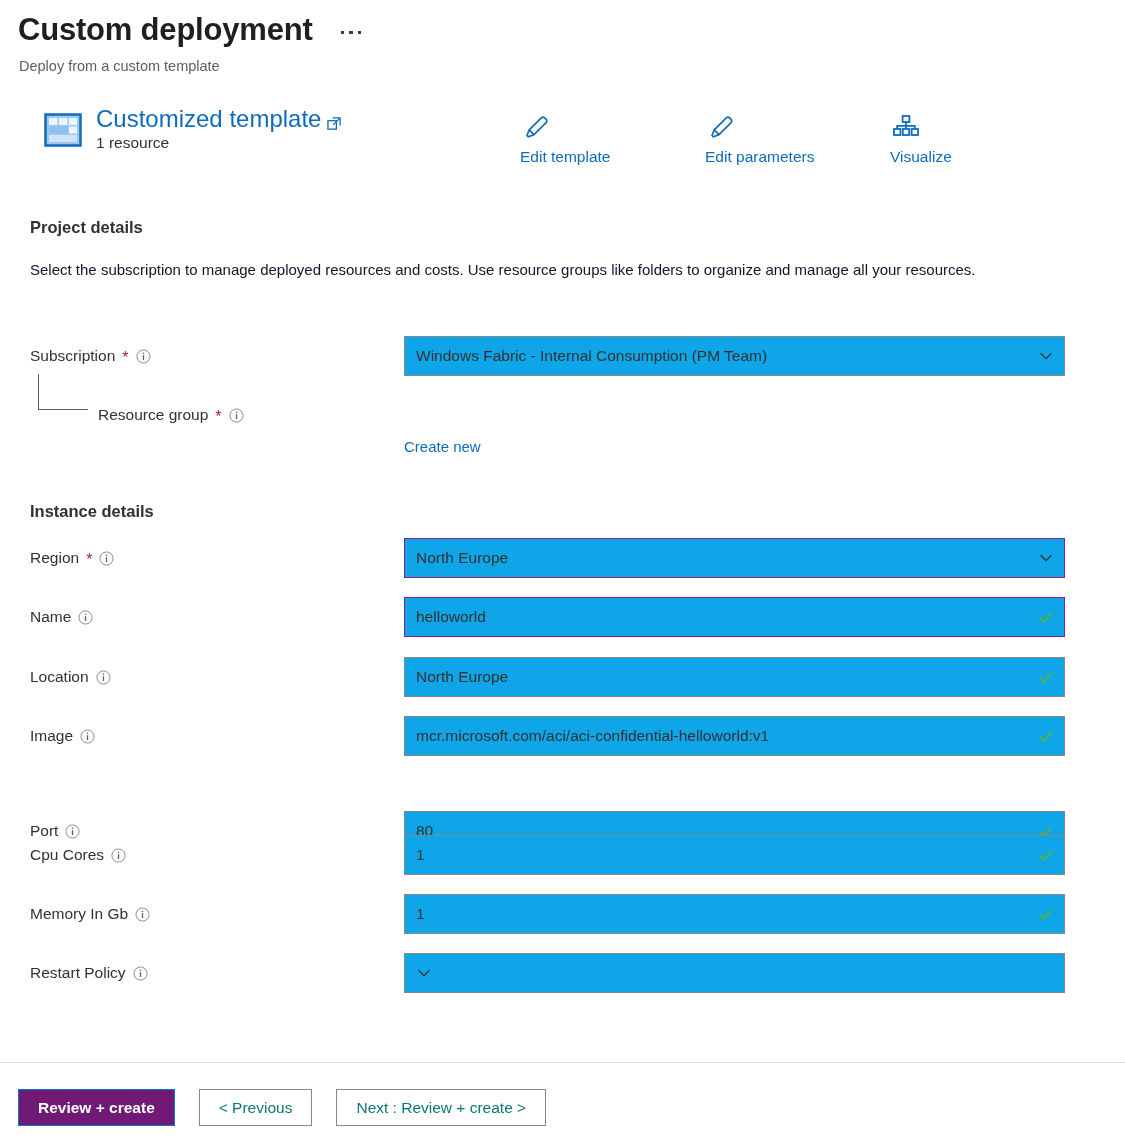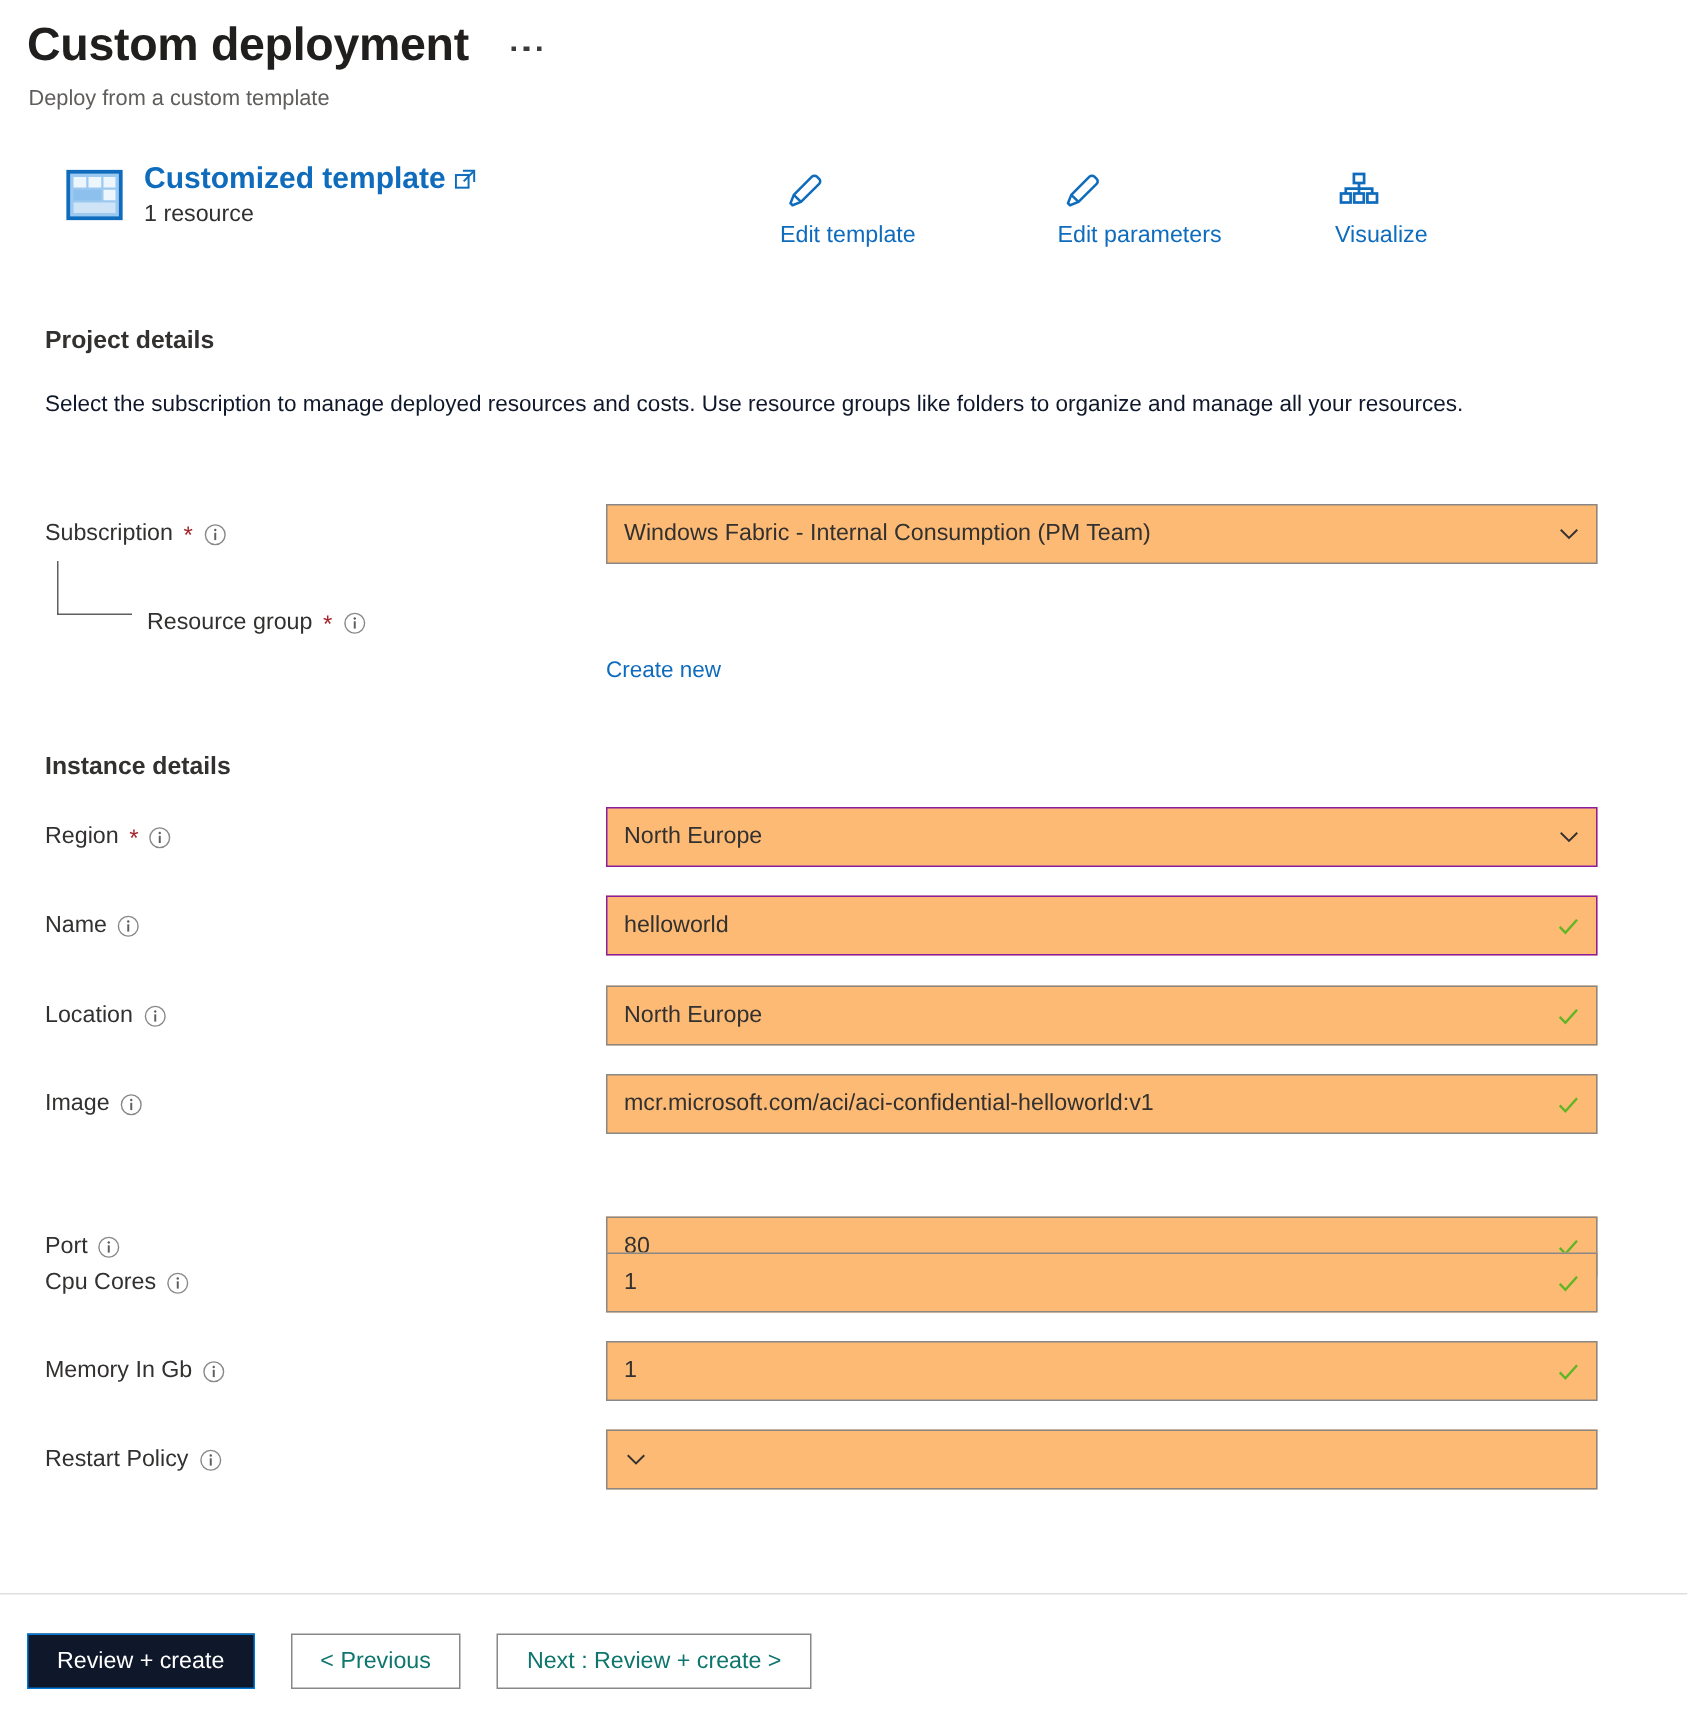--- a/index.html
+++ b/index.html
@@ -23,22 +23,22 @@
     padding: 6px 2px;
   }
   .ellipsis-btn i { width: 3.5px; height: 3.5px; background: #3b3a39; display: block; }
   .subtitle { position: absolute; left: 19px; top: 58px; font-size: 14.5px; color: #605e5c; }
 
   
   .template-bar { position: absolute; left: 0; top: 100px; width: 1125px; height: 75px; }
   .tpl-left { position: absolute; left: 44px; top: 7px; display: flex; gap: 14px; }
   .tpl-icon { width: 38px; height: 38px; margin-top: 4px; flex: 0 0 auto; }
   .tpl-text-link {
-    font-size: 20px; color: #0f6cbd; cursor: pointer; line-height: 24px;
-    display: flex; align-items: center; gap: 6px; white-space: nowrap; font-weight: bold;
+    font-size: 24px; color: #0f6cbd; cursor: pointer; line-height: 24px;
+    display: flex; align-items: flex-end; gap: 6px; white-space: nowrap;
   }
   .tpl-sub { font-size: 15.5px; color: #323130; margin-top: 3px; }
 
   .tpl-actions { position: absolute; left: 520px; top: 8px; display: flex; gap: 0; }
   .tpl-action {
     width: 185px; display: flex; flex-direction: column; align-items: flex-start;
     gap: 6px; cursor: pointer; color: #0f6cbd; font-size: 15.5px;
     padding: 4px 0;
   }
   .tpl-action svg { display: block; }
@@ -54,21 +54,21 @@
     display: flex; align-items: center; gap: 7px;
     font-size: 15.5px; color: #323130; white-space: nowrap;
   }
   .lbl.indent { left: 98px; }
   .req { color: #a4262c; font-size: 16px; line-height: 1; position: relative; top: 2px; }
   .info-icon { width: 15px; height: 15px; flex: 0 0 auto; cursor: pointer; }
 
   .fieldwrap { position: absolute; left: 404px; top: 0; width: 661px; height: 40px; }
   .field {
     width: 100%; height: 100%;
-    border: 1px solid #8a8886; background: #fdba74;
+    border: 1px solid #8a8886; background: #0ea5e9;
     display: flex; align-items: center; padding: 0 10px 0 11px;
     font-size: 15.5px; color: #323130; cursor: text;
   }
   .field.select { cursor: pointer; }
   .field.modified { border-color: #8a2be2; border-color: #8b1e9e; }
   .field .val { flex: 1 1 auto; overflow: hidden; white-space: nowrap; text-overflow: ellipsis; }
   .chev { width: 16px; height: 16px; flex: 0 0 auto; }
   .check { width: 17px; height: 17px; flex: 0 0 auto; }
 
   .create-new {
@@ -83,21 +83,21 @@
 
   
   .footer-sep { position: absolute; left: 0; top: 1062px; width: 1125px; height: 1px; background: #e1dfdd; }
   .footer { position: absolute; left: 18px; top: 1089px; display: flex; gap: 24px; }
   .btn {
     height: 37px; padding: 0 19px; font-size: 15.5px;
     display: flex; align-items: center; justify-content: center;
     cursor: pointer; border: 1px solid #8a8886; background: #ffffff; color: #0f766e;
     white-space: nowrap;
   }
-  .btn.primary { background: #0f172a; border-color: #0078d4; color: #ffffff; font-weight: 400; }
+  .btn.primary { background: #701a75; border-color: #0078d4; color: #ffffff; font-weight: 700; }
 </style>
 </head>
 <body>
 
 <div class="page">
 
   <div class="title-row">
     <div class="page-title">Custom deployment</div>
     <div class="ellipsis-btn" title="More">
       <i></i>

